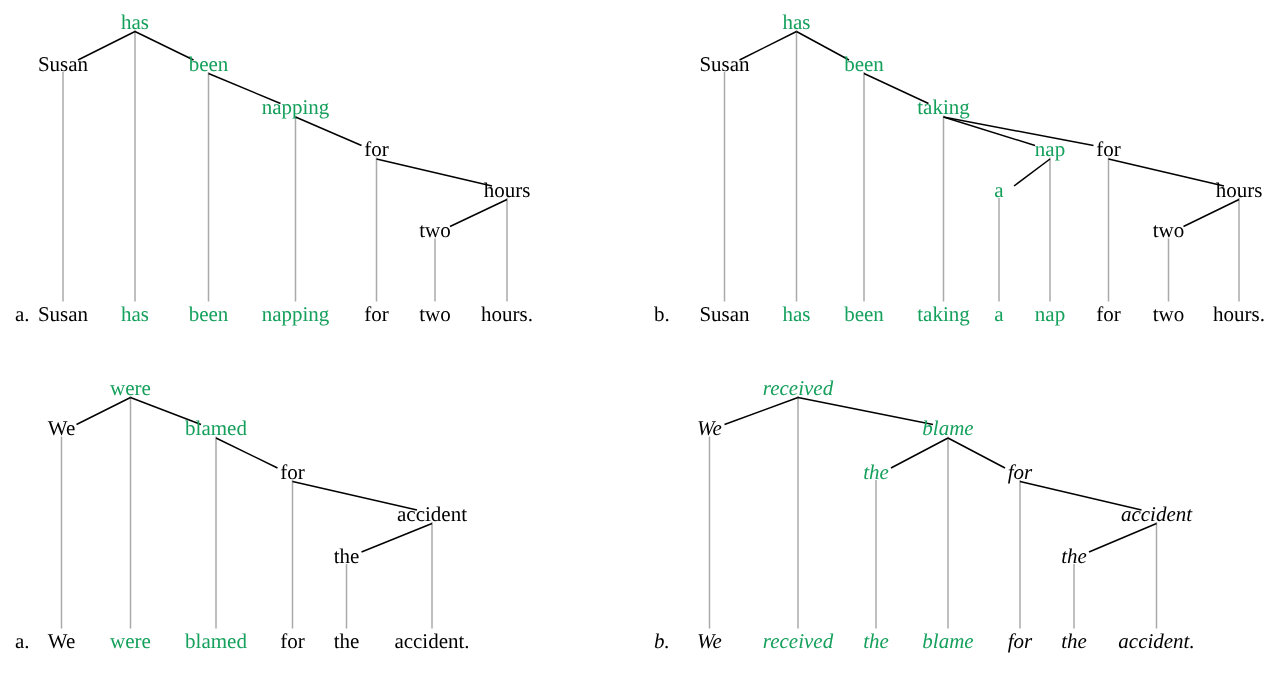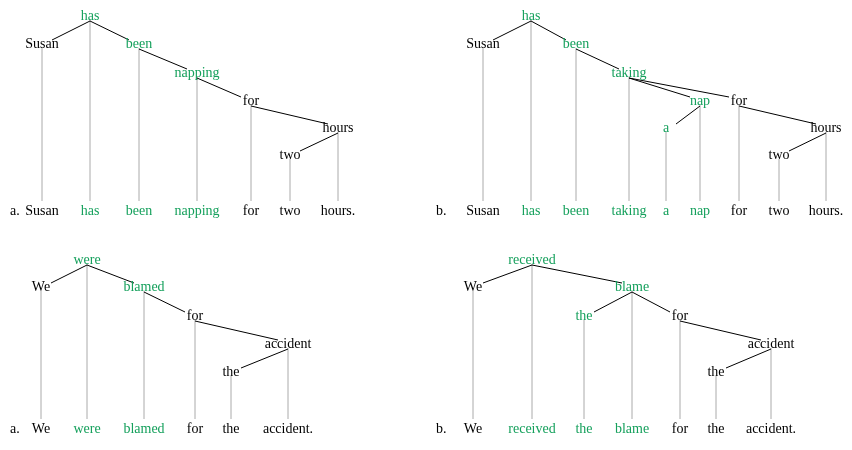--- a/index.html
+++ b/index.html
@@ -155,21 +155,21 @@
       <div class="node" style="left: 288px; top: 112px;">accident</div>
       <div class="node" style="left: 231px; top: 140px;">the</div>
       <div class="letter-label" style="left: 10px; top: 197px;">a.</div>
       <div class="word" style="left: 41px; top: 197px;">We</div>
       <div class="word green" style="left: 87px; top: 197px;">were</div>
       <div class="word green" style="left: 144px; top: 197px;">blamed</div>
       <div class="word" style="left: 195px; top: 197px;">for</div>
       <div class="word" style="left: 231px; top: 197px;">the</div>
       <div class="word" style="left: 288px; top: 197px;">accident.</div>
     </div>
-  <div class="panel" style="left:426px;top:225px;">
+  <div class="panel" style="left:426px;top:225px;font-style:italic;">
       <svg viewBox="0 0 426 225">
         <line x1="106" y1="39" x2="106" y2="194" stroke="#aaaaaa" stroke-width="1"></line>
         <line x1="47" y1="66" x2="47" y2="194" stroke="#aaaaaa" stroke-width="1"></line>
         <line x1="206" y1="66" x2="206" y2="194" stroke="#aaaaaa" stroke-width="1"></line>
         <line x1="158" y1="95" x2="158" y2="194" stroke="#aaaaaa" stroke-width="1"></line>
         <line x1="254" y1="95" x2="254" y2="194" stroke="#aaaaaa" stroke-width="1"></line>
         <line x1="345" y1="123" x2="345" y2="194" stroke="#aaaaaa" stroke-width="1"></line>
         <line x1="290" y1="151" x2="290" y2="194" stroke="#aaaaaa" stroke-width="1"></line>
         <line x1="106" y1="40" x2="57" y2="58" stroke="#000000" stroke-width="1"></line>
         <line x1="106" y1="40" x2="196" y2="58" stroke="#000000" stroke-width="1"></line>

